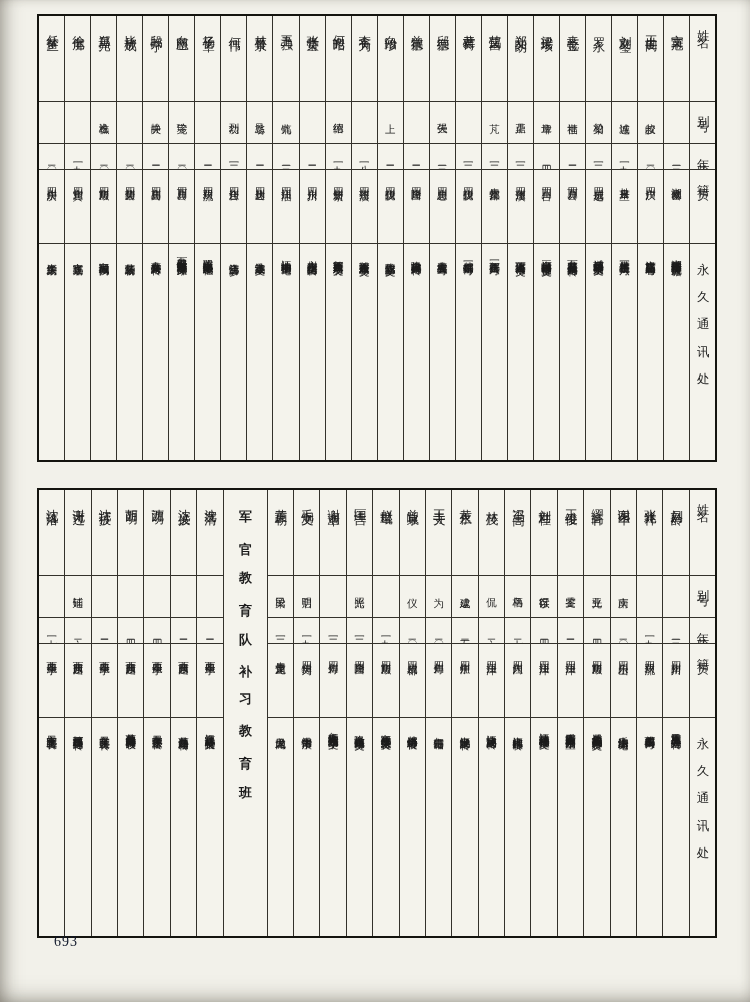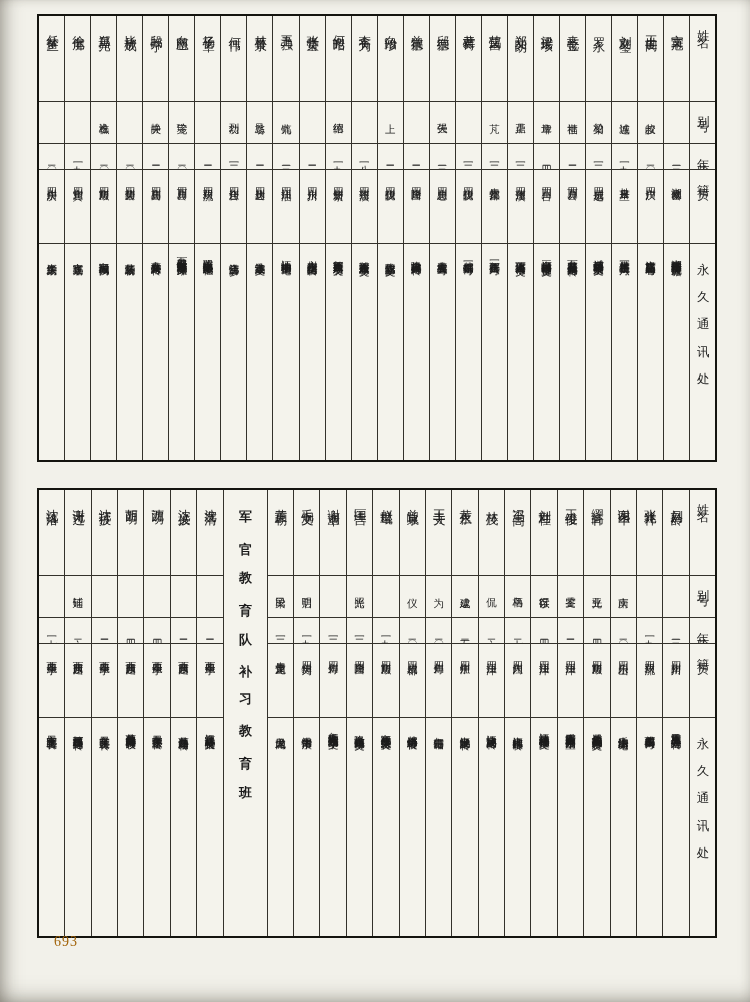--- a/index.html
+++ b/index.html
@@ -47,21 +47,21 @@
   .c-addr > span{letter-spacing:.5px;}
   .hd > span{letter-spacing:.45em;font-size:12.5px;}
   .hd.c-addr{padding-top:8px;}
   .hd.c-addr > span{letter-spacing:2.2em;font-size:12.5px;}
   .section-cell{
     flex:1 1 auto;border-bottom:none;padding-top:10px;font-size:13px;
   }
   .section-cell > span{letter-spacing:2.35em;font-weight:bold;}
   .page-number{
     position:absolute;left:54px;top:934px;font-size:14px;letter-spacing:1px;
-    font-family:"Liberation Serif","DejaVu Serif",serif;color:#a16207;
+    font-family:"Liberation Serif","DejaVu Serif",serif;color:#0f172a;
   }
 </style>
 </head>
 <body>
 
 <div class="sheet">
 
   <div class="vtable" id="table-top">
     <div class="col header-col">
       <div class="cell c-name hd"><span>姓名</span></div>

